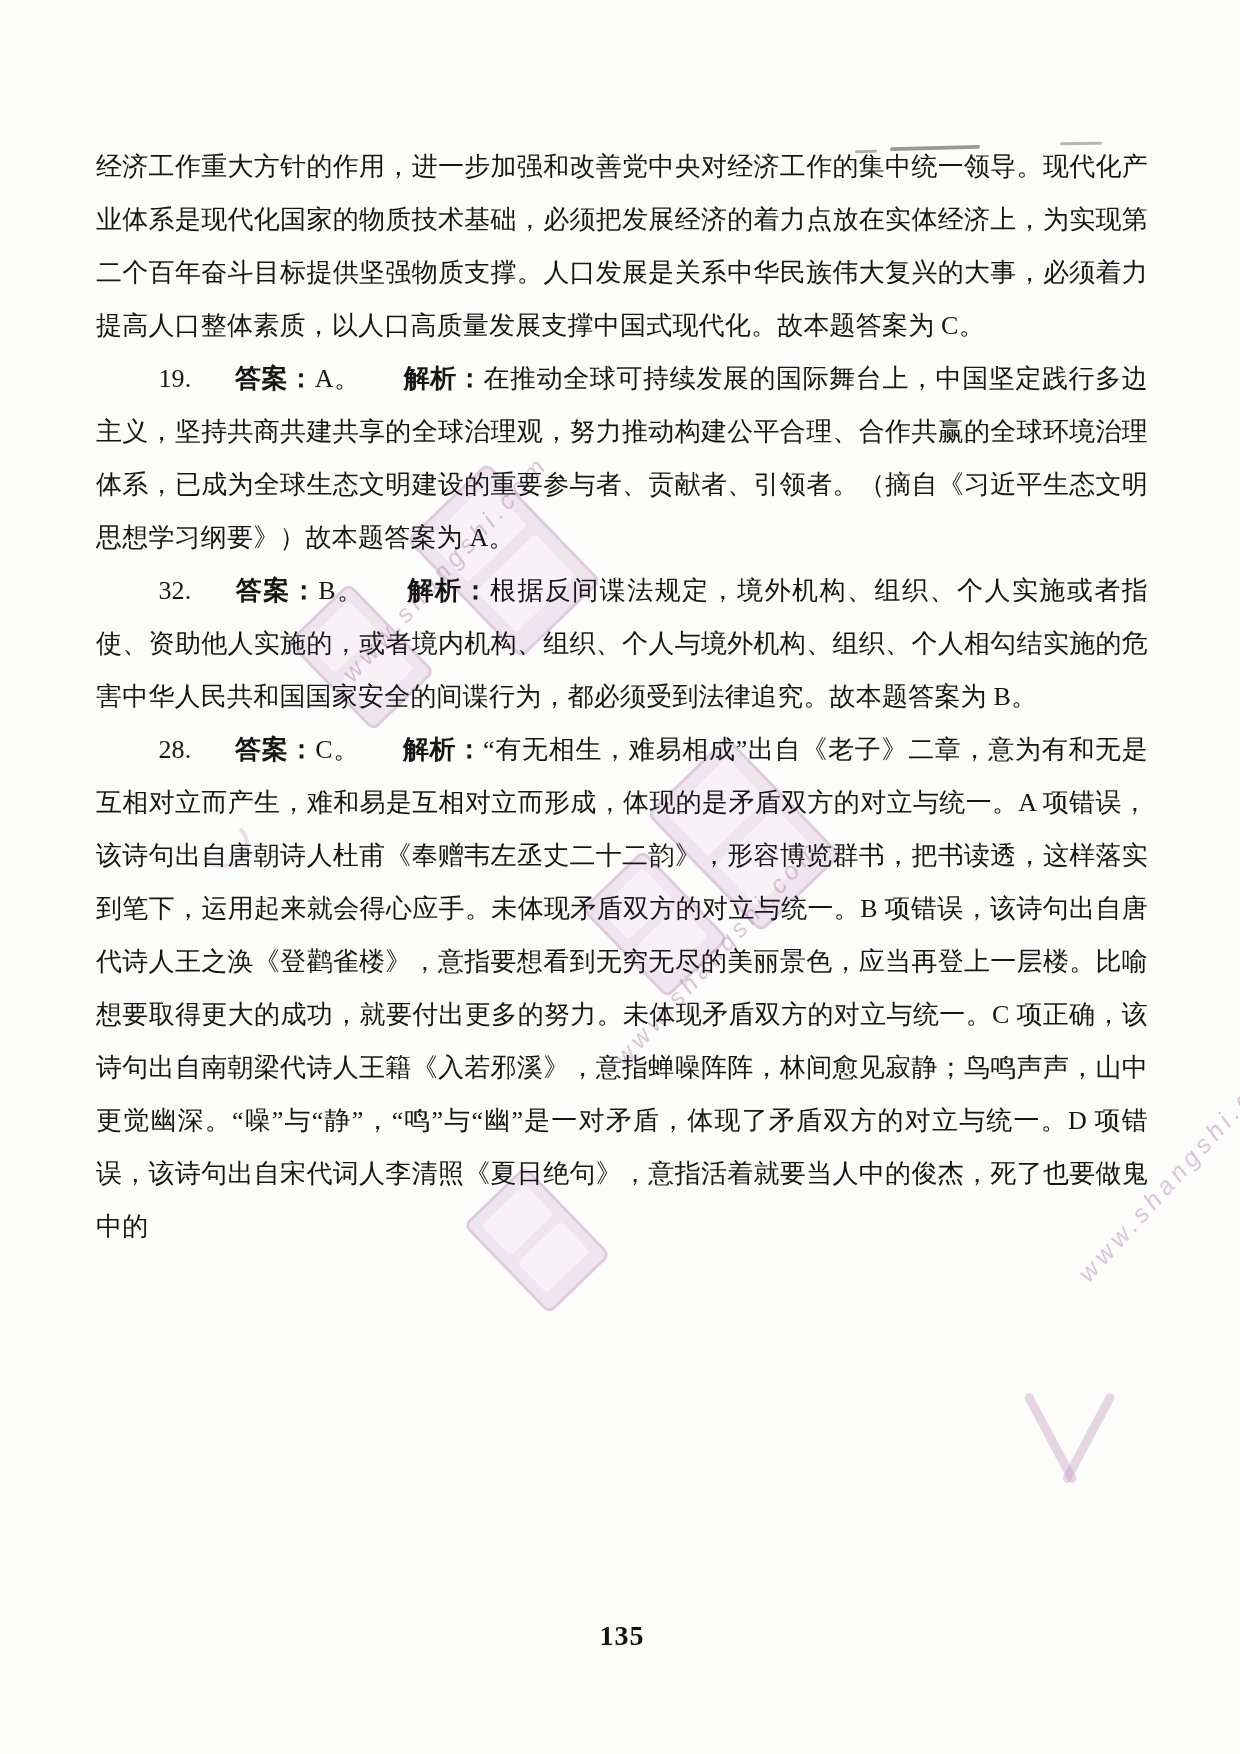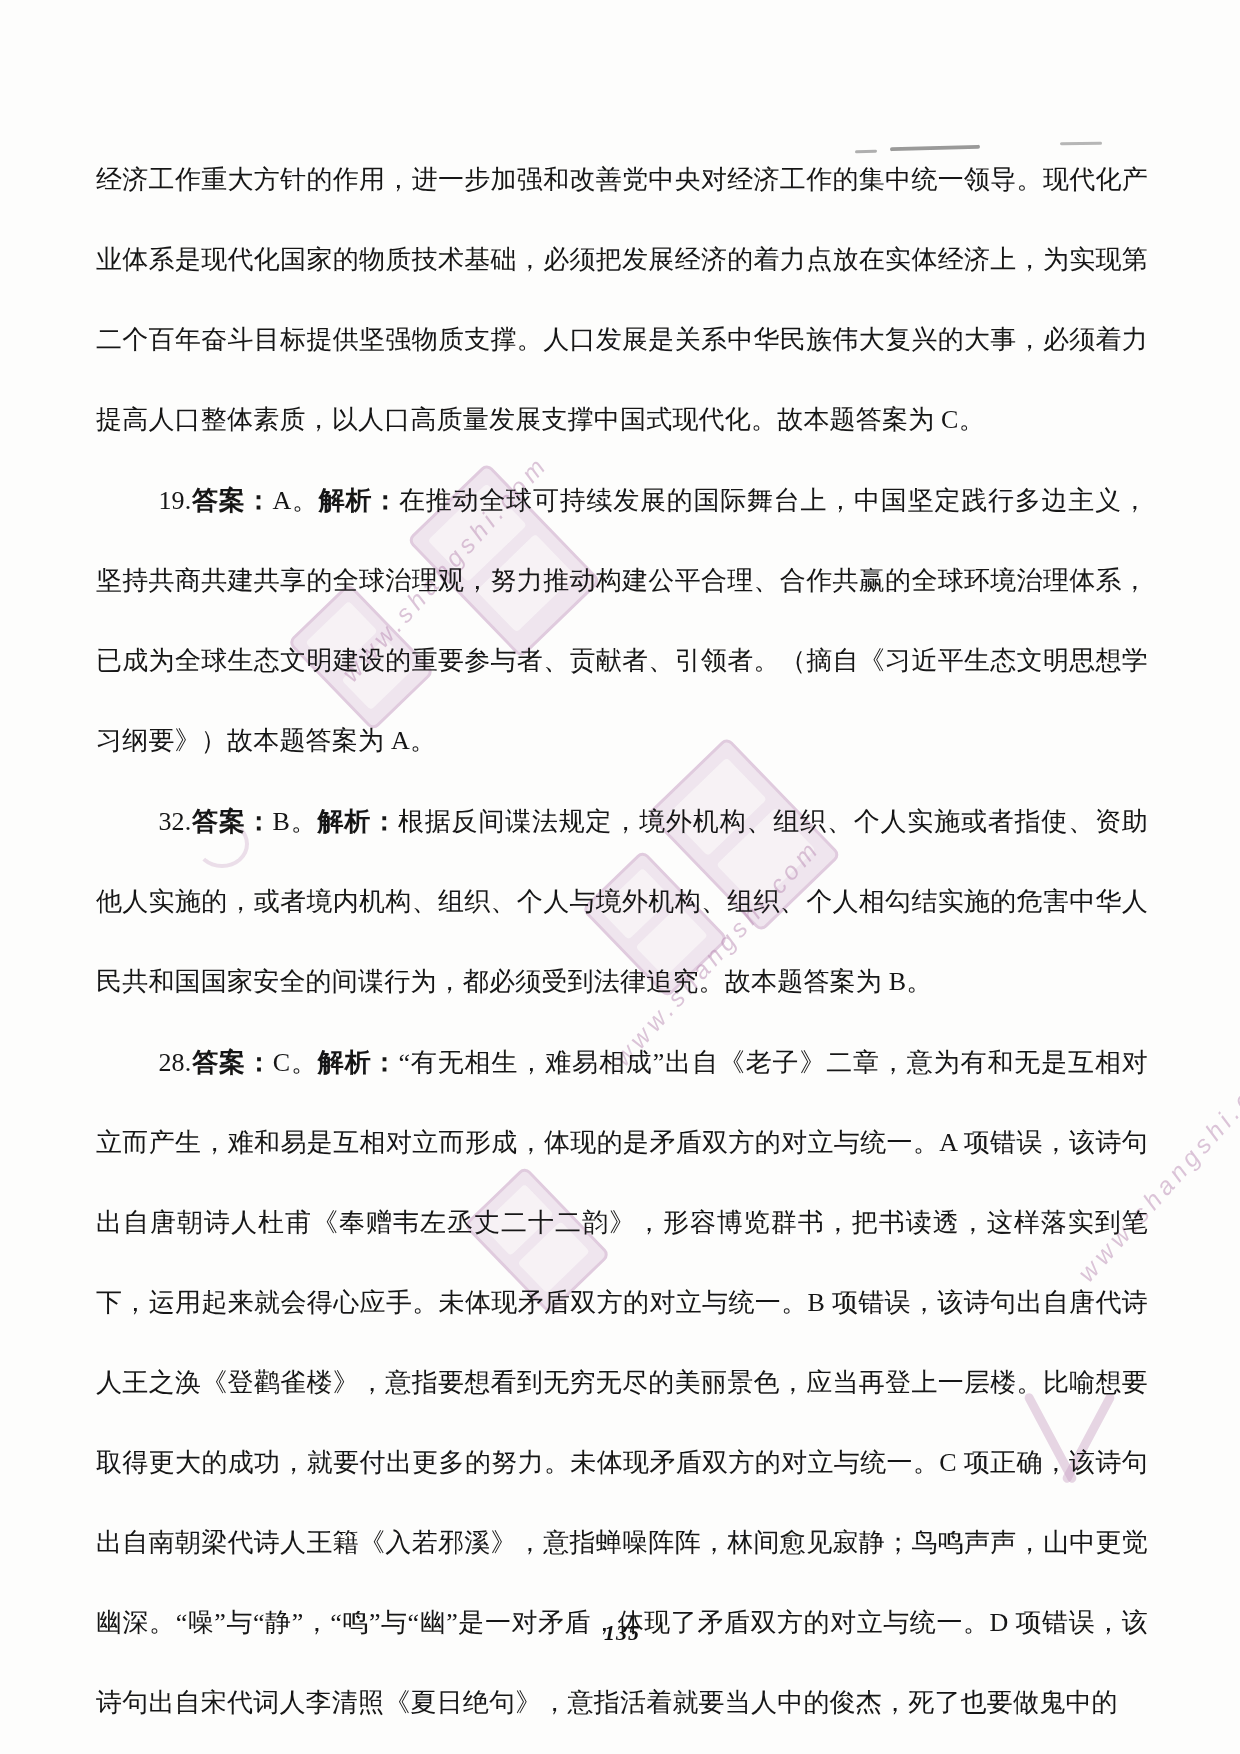--- a/index.html
+++ b/index.html
@@ -22,42 +22,42 @@
   
   .doc {
     position: absolute;
     left: 96px;
     top: 140px;
     width: 1052px;
   }
   p.para {
     margin: 0;
     font-size: 26px;
-    line-height: 80px;
+    line-height: 53px;
     text-align: justify;
     letter-spacing: 0.2px;
     word-break: break-all;
   }
   p.para.indent { text-indent: 2.4em; }
   .seg-bold {
     font-family: "Liberation Sans", "DejaVu Sans", sans-serif;
     font-weight: 700;
+    margin-left: 43px;
   }
   
   .page-number {
     position: absolute;
     left: 96px;
     width: 1052px;
     top: 1620px;
     text-align: center;
-    font-size: 22px;
+    font-size: 28px;
     font-weight: 700;
     letter-spacing: 1px;
     color: #111;
-    font-style: italic;
   }
   
   .dash {
     position: absolute;
     background: #6f6f6f;
     border-radius: 2px;
   }
   .dash.d1 { left: 855px; top: 150px; width: 22px; height: 3px; transform: rotate(-2deg); opacity: .55; }
   .dash.d2 { left: 890px; top: 146px; width: 90px; height: 4px; transform: rotate(-1.5deg); opacity: .7; }
   .dash.d3 { left: 1060px; top: 142px; width: 42px; height: 3px; transform: rotate(-1deg); opacity: .5; }

